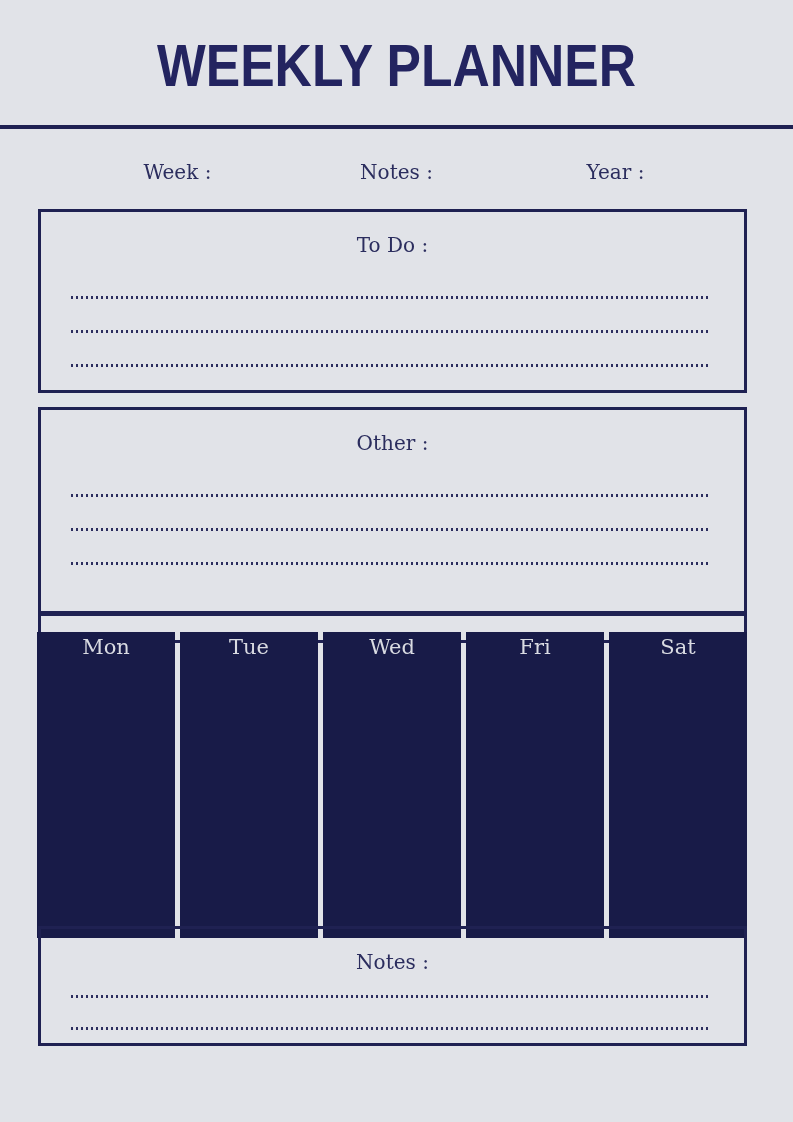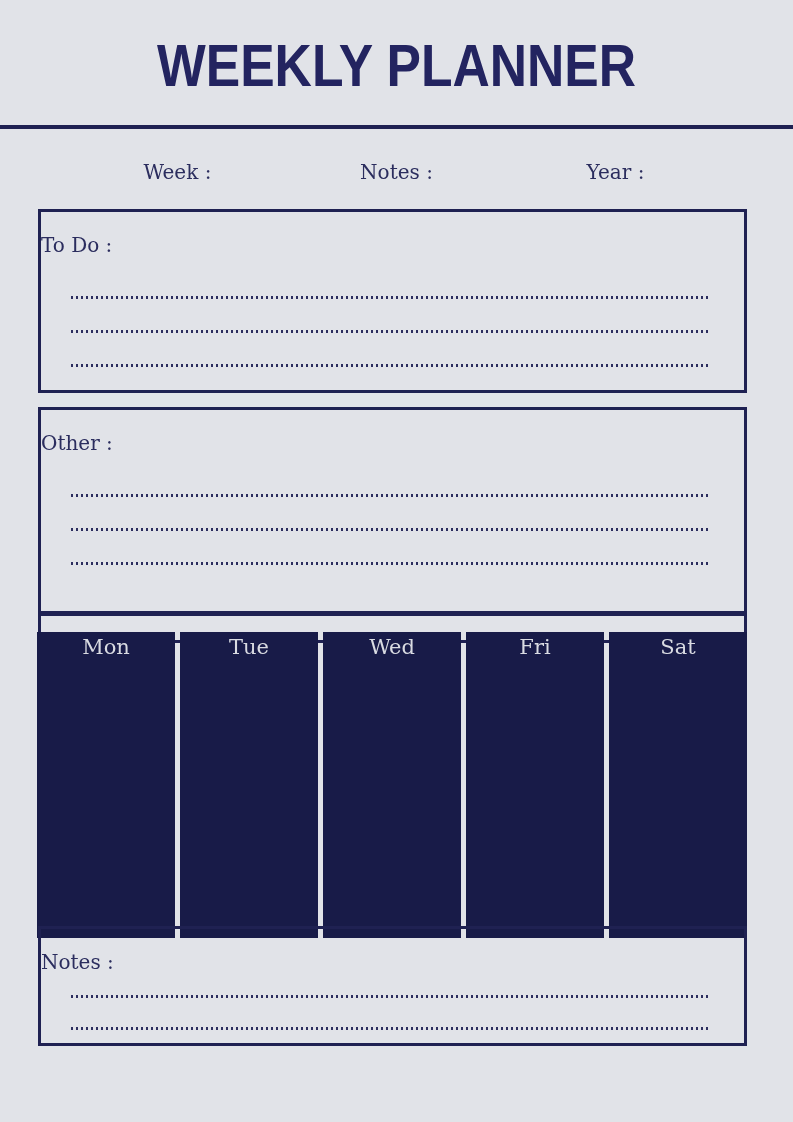--- a/index.html
+++ b/index.html
@@ -40,21 +40,21 @@
   }
   .fields span{text-align:center;}
 
   .box{
     position:absolute;left:38px;width:709px;
     border:3px solid var(--border);
     box-sizing:border-box;
     background:transparent;
   }
   .box h2{
-    margin:0;padding-top:21px;text-align:left;
+    margin:0;padding-top:21px;text-align:center;
     font-size:20px;font-weight:400;line-height:1.2;
     color:var(--ink);
   }
   .writeline{
     position:absolute;left:30px;right:33px;height:3px;
     background-image:repeating-linear-gradient(to right, var(--ink) 0 2px, transparent 2px 5px);
   }
   #todo-box{top:209px;height:184px;}
   #other-box{top:407px;height:236px;}
   #notes-box{top:926px;height:120px;}

